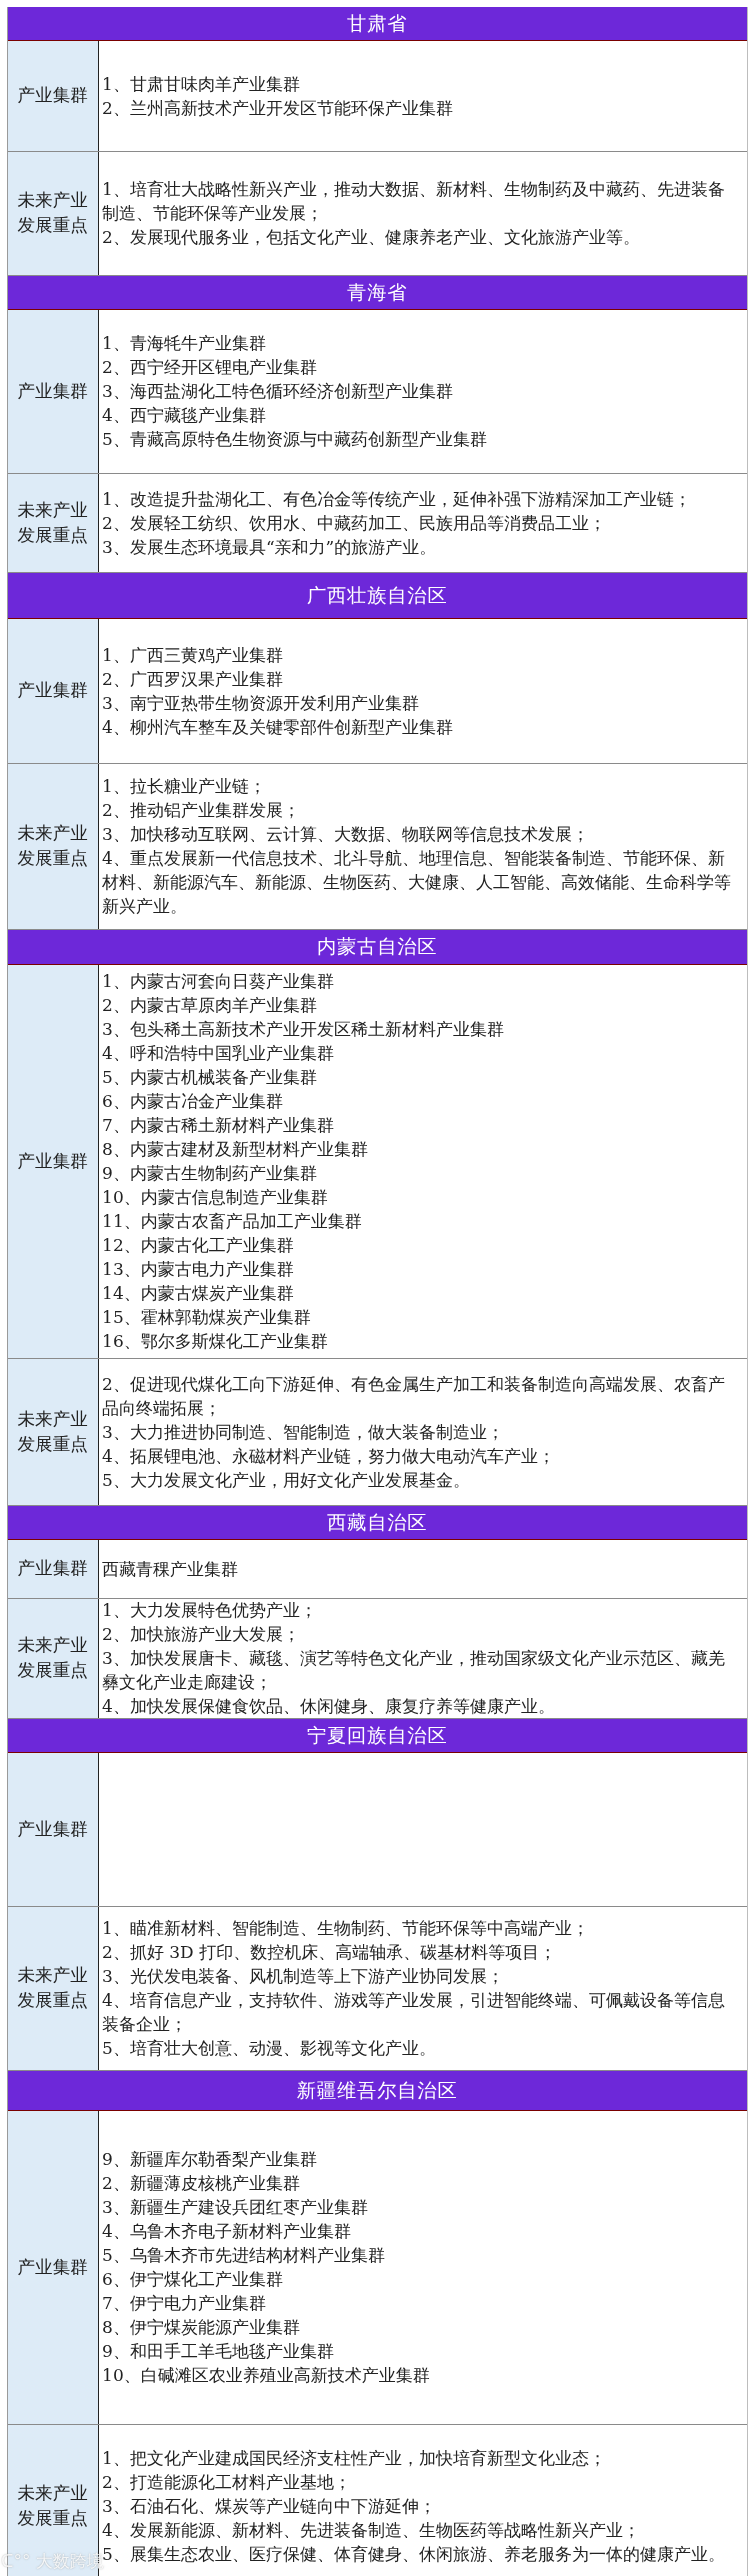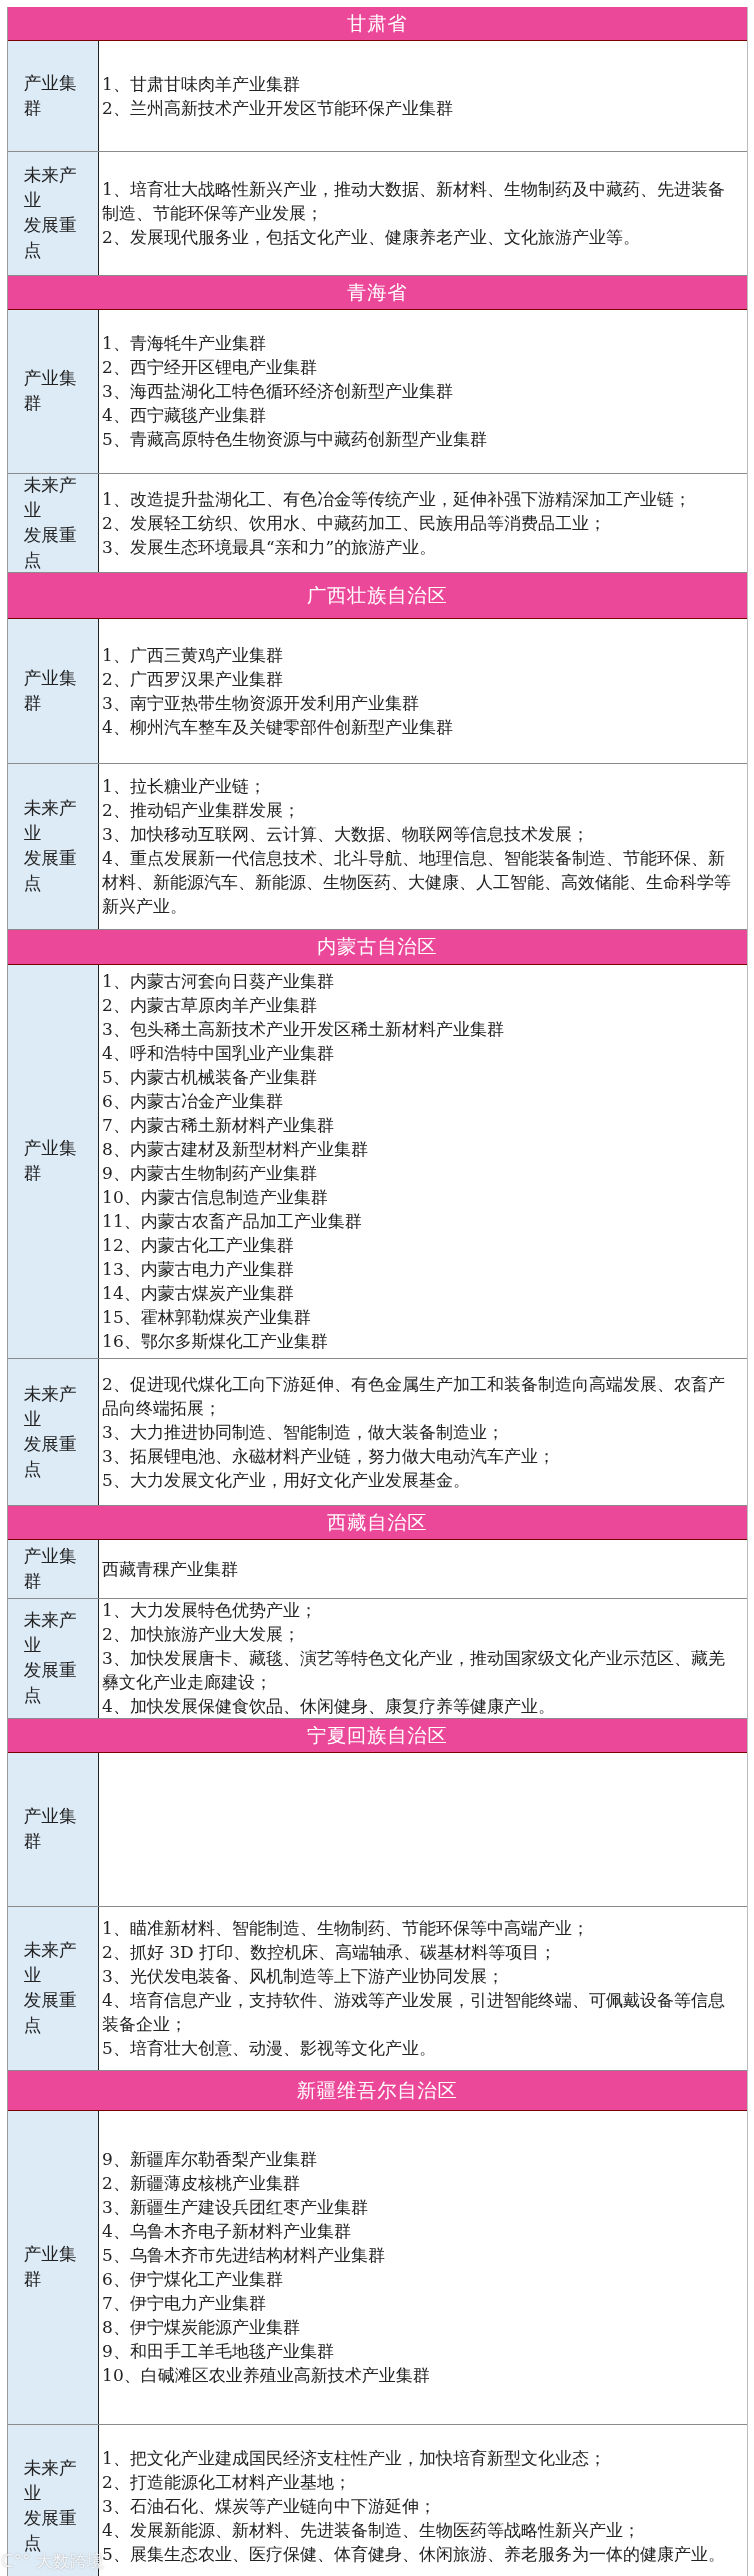--- a/index.html
+++ b/index.html
@@ -1,28 +1,28 @@
 <!DOCTYPE html>
 <html style="font-size:13.4px"><head>
 <meta charset="utf-8">
 <style>
   html, body { margin: 0; padding: 0; background: #ffffff; }
   body { width: 755px; height: 2576px; position: relative; overflow: hidden;
          font-family: "DejaVu Serif", "Liberation Serif", serif; color: #1a1a1a; }
   .table { position: absolute; left: 6.7px; top: 6.7px; width: 741px;
            border-left: 0.8px solid #9a9a9a; border-right: 1.7px solid #bdbdbd; border-bottom: 1.7px solid #9a9a9a;
            box-sizing: border-box; }
-  .region-header { background: #ec4899; color: #ffffff; text-align: left;
+  .region-header { background: #6d28d9; color: #ffffff; text-align: left;
                    font-size: 19.3px; display: flex; align-items: center; justify-content: center;
                    border-bottom: 0.8px solid #7a0000; box-sizing: border-box; letter-spacing: 0.8px; }
   .row { display: flex; border-bottom: 1.7px solid #8a8a8a; box-sizing: border-box; }
   .row:last-child { border-bottom: none; }
   .label { width: 91px; flex: 0 0 91px; background: #ddebf7; border-right: 1.7px solid #222;
-           display: flex; align-items: center; justify-content: center; text-align: left;
-           font-size: 17.6px; line-height: 25px; padding: 0 16px; box-sizing: border-box; color: #222; }
+           display: flex; align-items: center; justify-content: center; text-align: right;
+           font-size: 17.6px; line-height: 25px; padding: 0 3px; box-sizing: border-box; color: #222; }
   .content { flex: 1; display: flex; flex-direction: column; justify-content: center;
              padding: 0 5px 0 3.4px; font-size: 17px; line-height: 24px; color: #222; }
   .content .item { display: block; }
   .watermark { position: absolute; left: 1px; top: 2550px; font-size: 17px; color: rgba(255,255,255,0.85);
                text-shadow: 0 0 1.7px rgba(120,120,120,0.6); font-family: "DejaVu Sans", sans-serif; }
 </style>
 </head>
 <body>
 
 <div class="table">
@@ -115,21 +115,21 @@
     </div>
   </div>
   <div class="row" style="height:147px">
     <div class="label">
         <span style="white-space:pre-line">未来产业
 发展重点</span>
       </div>
     <div class="content">
       <span class="item">2、促进现代煤化工向下游延伸、有色金属生产加工和装备制造向高端发展、农畜产品向终端拓展；</span>
       <span class="item">3、大力推进协同制造、智能制造，做大装备制造业；</span>
-      <span class="item">3、拓展锂电池、永磁材料产业链，努力做大电动汽车产业；</span>
+      <span class="item">4、拓展锂电池、永磁材料产业链，努力做大电动汽车产业；</span>
       <span class="item">5、大力发展文化产业，用好文化产业发展基金。</span>
     </div>
   </div>
 
   <div class="region-header" style="height:34px">西藏自治区</div>
   <div class="row" style="height:59px">
     <div class="label">产业集群</div>
     <div class="content">
       <span class="item">西藏青稞产业集群</span>
     </div>

